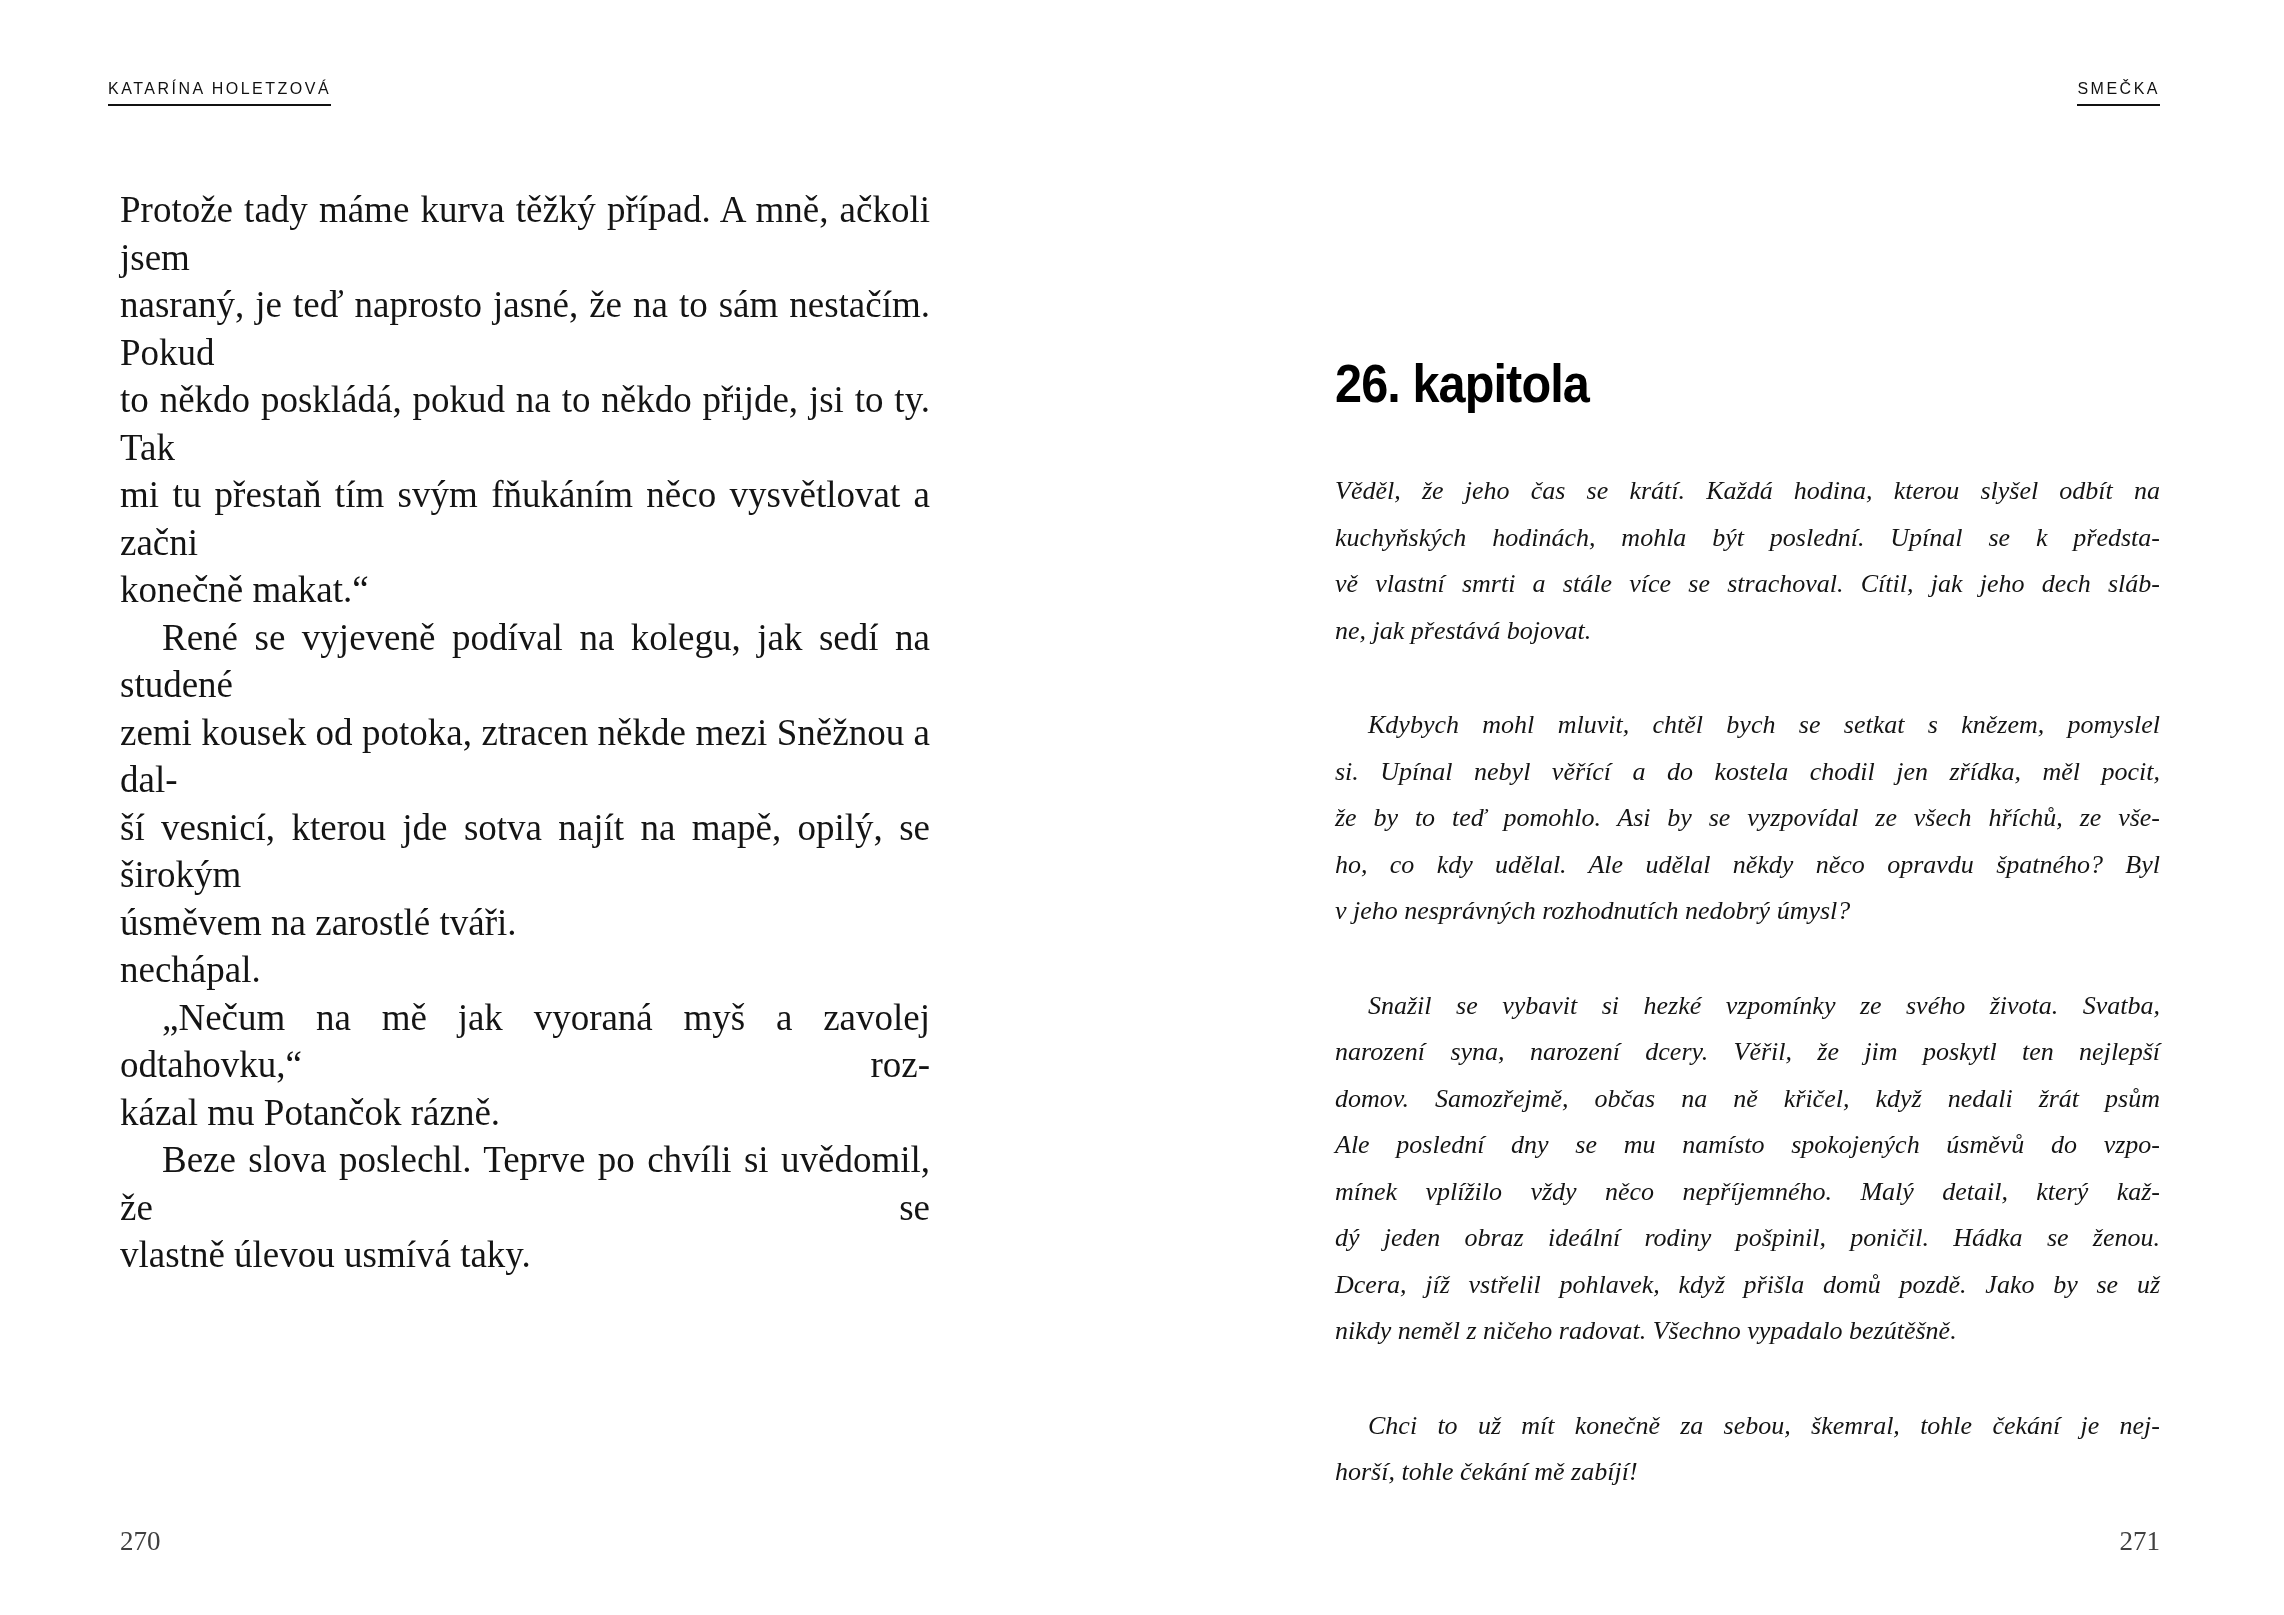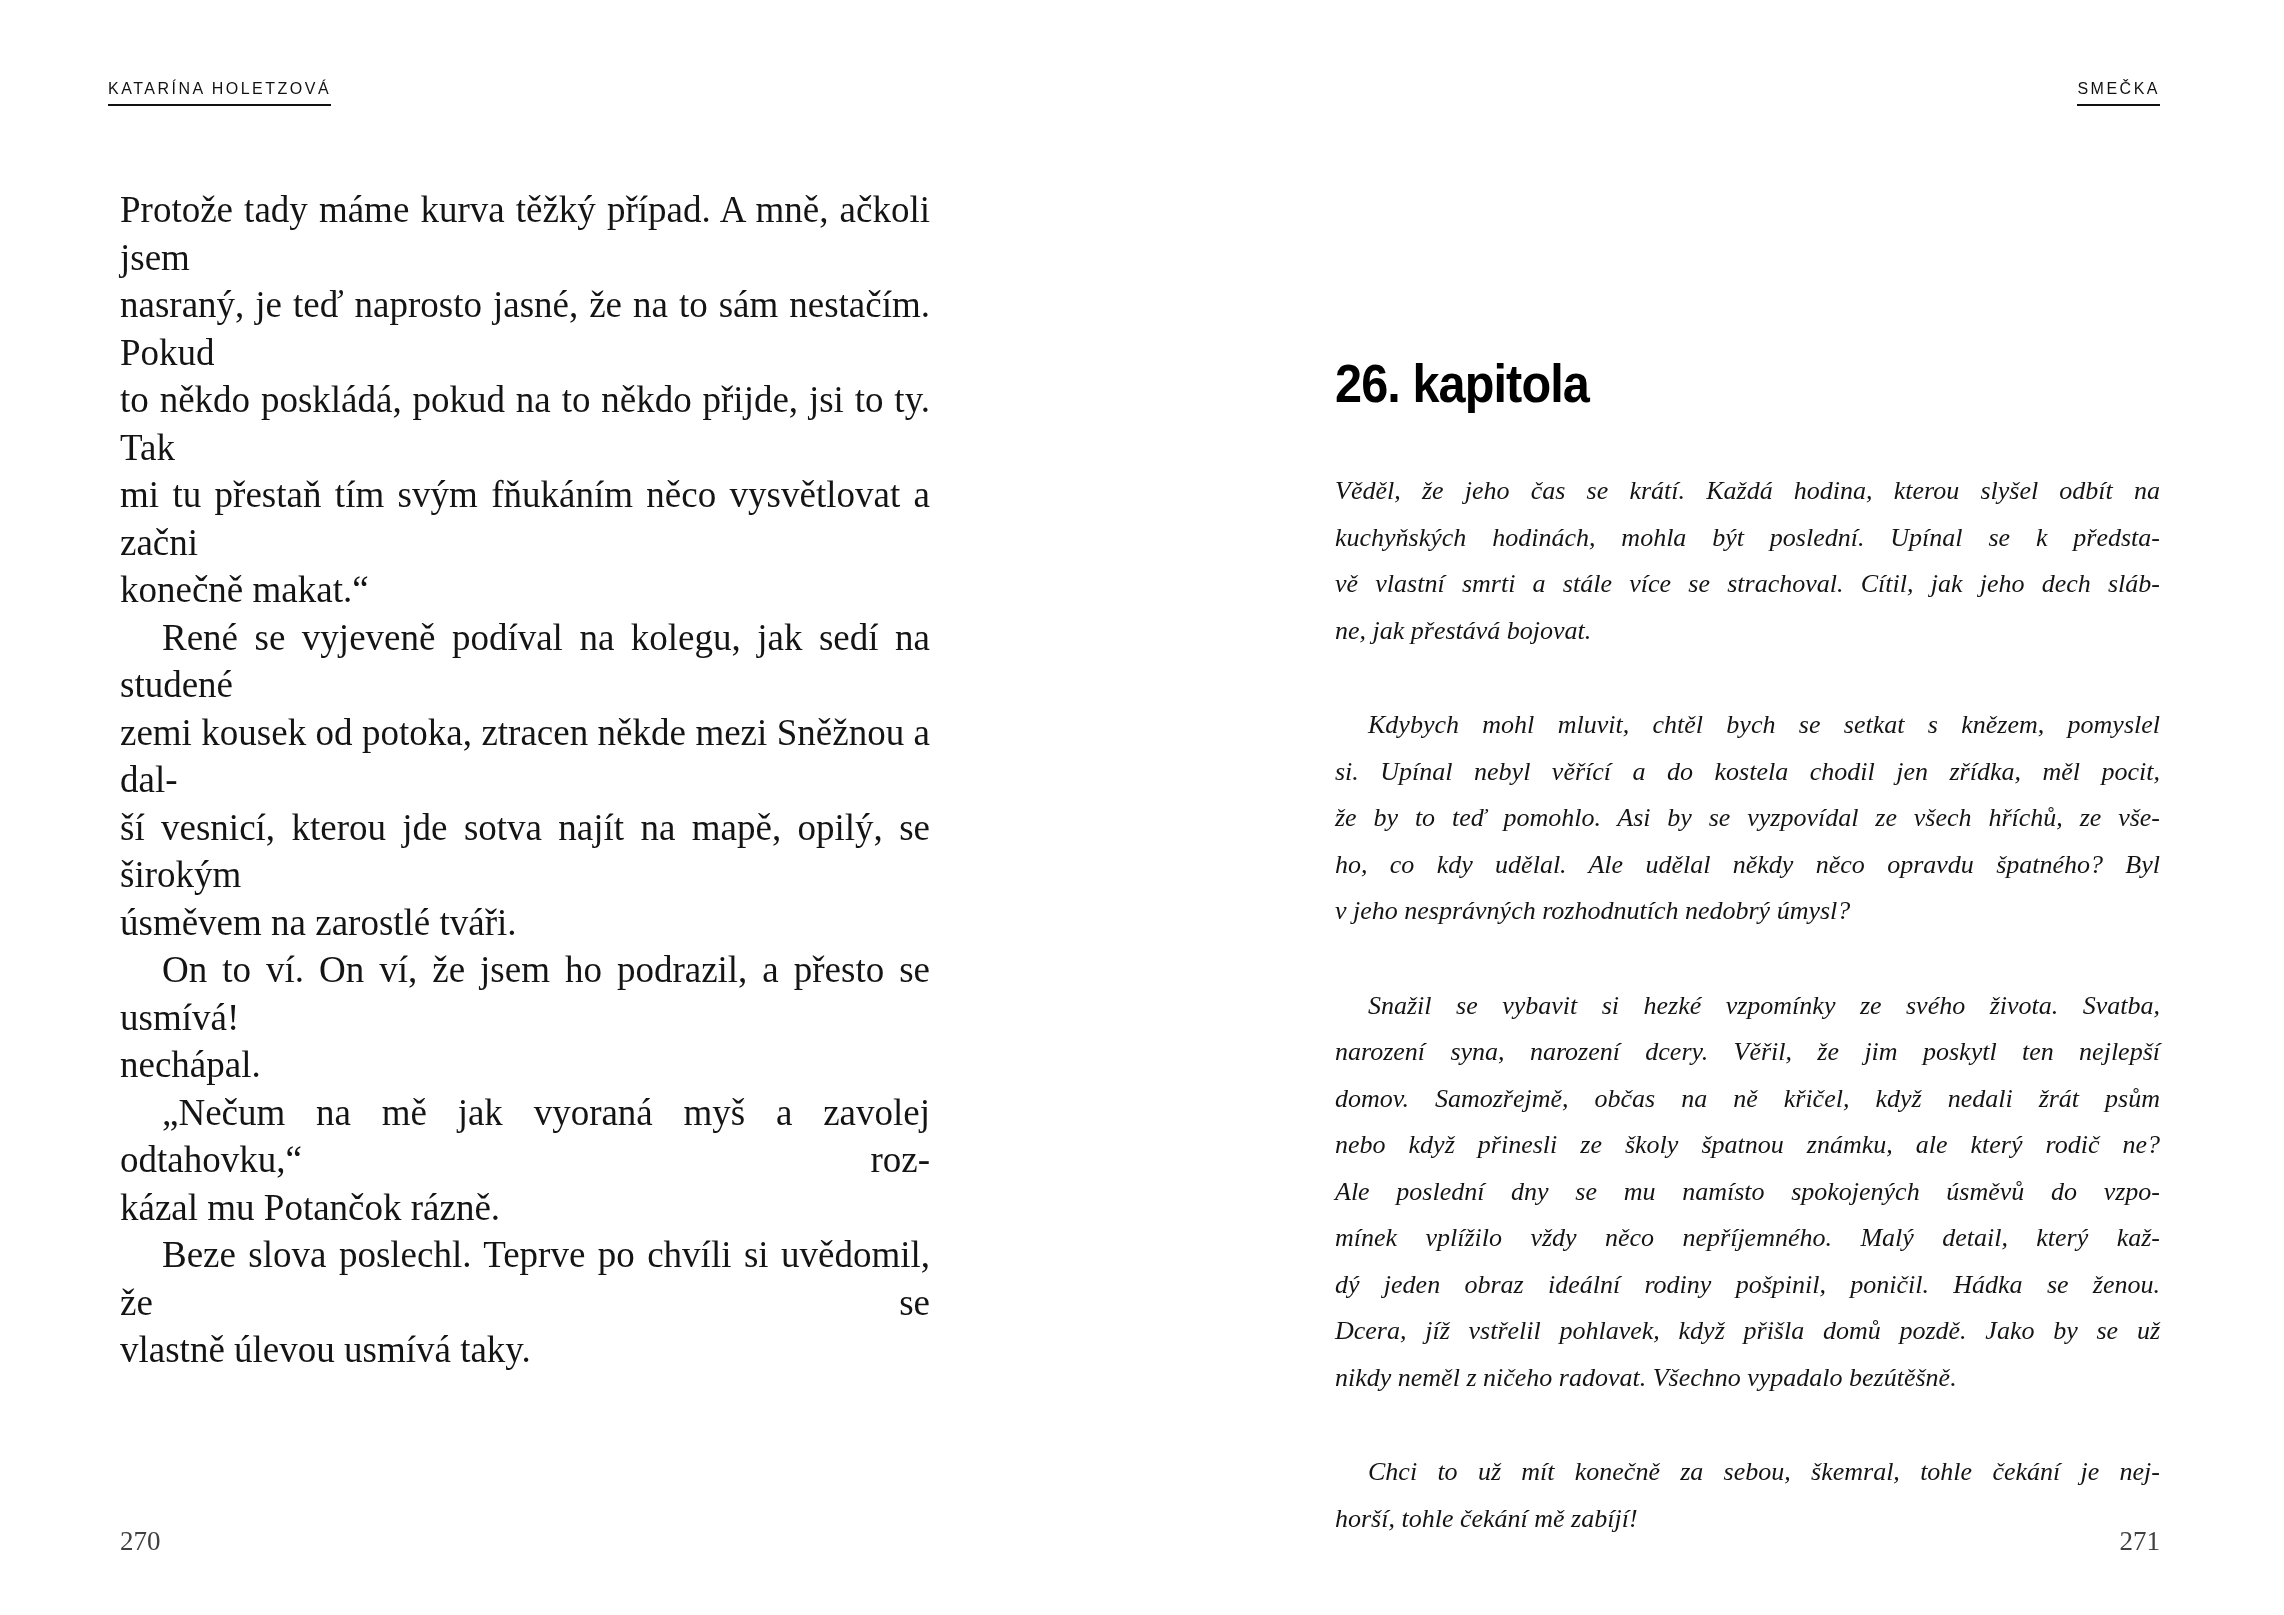--- a/index.html
+++ b/index.html
@@ -110,21 +110,20 @@
         <div class="line">mi tu přestaň tím svým fňukáním něco vysvětlovat a začni</div>
         <div class="line last">konečně makat.“</div>
       </div>
       <div class="para">
         <div class="line indented">René se vyjeveně podíval na kolegu, jak sedí na studené</div>
         <div class="line">zemi kousek od potoka, ztracen někde mezi Sněžnou a dal-</div>
         <div class="line">ší vesnicí, kterou jde sotva najít na mapě, opilý, se širokým</div>
         <div class="line last">úsměvem na zarostlé tváři.</div>
       </div>
       <div class="para">
-        <div class="line indented">On to ví. On ví, že jsem ho podrazil, a přesto se usmívá!</div>
         <div class="line last">nechápal.</div>
       </div>
       <div class="para">
         <div class="line indented">„Nečum na mě jak vyoraná myš a zavolej odtahovku,“ roz-</div>
         <div class="line last">kázal mu Potančok rázně.</div>
       </div>
       <div class="para">
         <div class="line indented">Beze slova poslechl. Teprve po chvíli si uvědomil, že se</div>
         <div class="line last">vlastně úlevou usmívá taky.</div>
       </div>
@@ -143,21 +142,20 @@
         <div class="line indented">Kdybych mohl mluvit, chtěl bych se setkat s knězem, pomyslel</div>
         <div class="line">si. Upínal nebyl věřící a do kostela chodil jen zřídka, měl pocit,</div>
         <div class="line">že by to teď pomohlo. Asi by se vyzpovídal ze všech hříchů, ze vše-</div>
         <div class="line">ho, co kdy udělal. Ale udělal někdy něco opravdu špatného? Byl</div>
         <div class="line last">v jeho nesprávných rozhodnutích nedobrý úmysl?</div>
       </div>
       <div class="para">
         <div class="line indented">Snažil se vybavit si hezké vzpomínky ze svého života. Svatba,</div>
         <div class="line">narození syna, narození dcery. Věřil, že jim poskytl ten nejlepší</div>
         <div class="line">domov. Samozřejmě, občas na ně křičel, když nedali žrát psům</div>
-        <div class="line">nebo když přinesli ze školy špatnou známku, ale který rodič ne?</div>
         <div class="line">Ale poslední dny se mu namísto spokojených úsměvů do vzpo-</div>
         <div class="line">mínek vplížilo vždy něco nepříjemného. Malý detail, který kaž-</div>
         <div class="line">dý jeden obraz ideální rodiny pošpinil, poničil. Hádka se ženou.</div>
         <div class="line">Dcera, jíž vstřelil pohlavek, když přišla domů pozdě. Jako by se už</div>
         <div class="line last">nikdy neměl z ničeho radovat. Všechno vypadalo bezútěšně.</div>
       </div>
       <div class="para">
         <div class="line indented">Chci to už mít konečně za sebou, škemral, tohle čekání je nej-</div>
         <div class="line last">horší, tohle čekání mě zabíjí!</div>
       </div>

